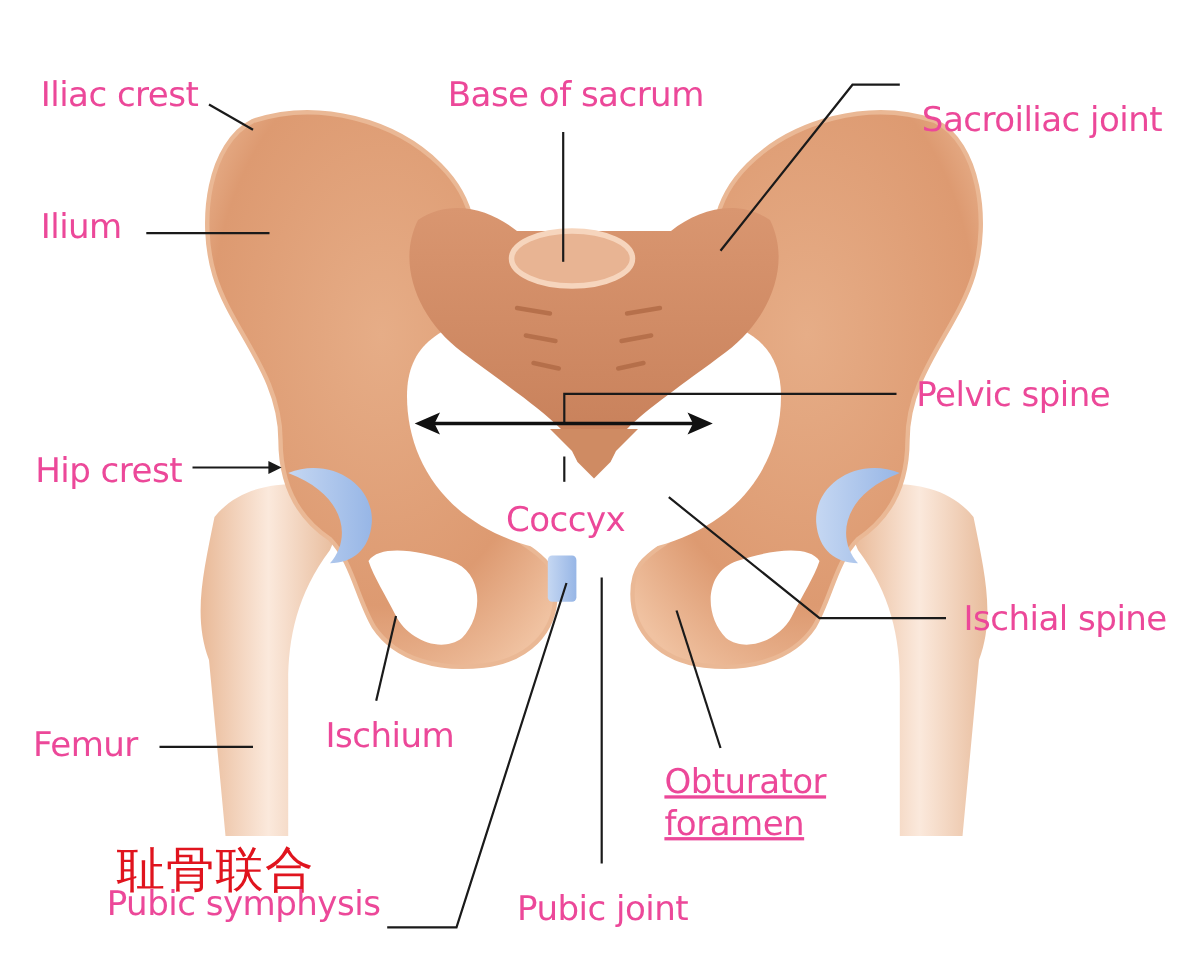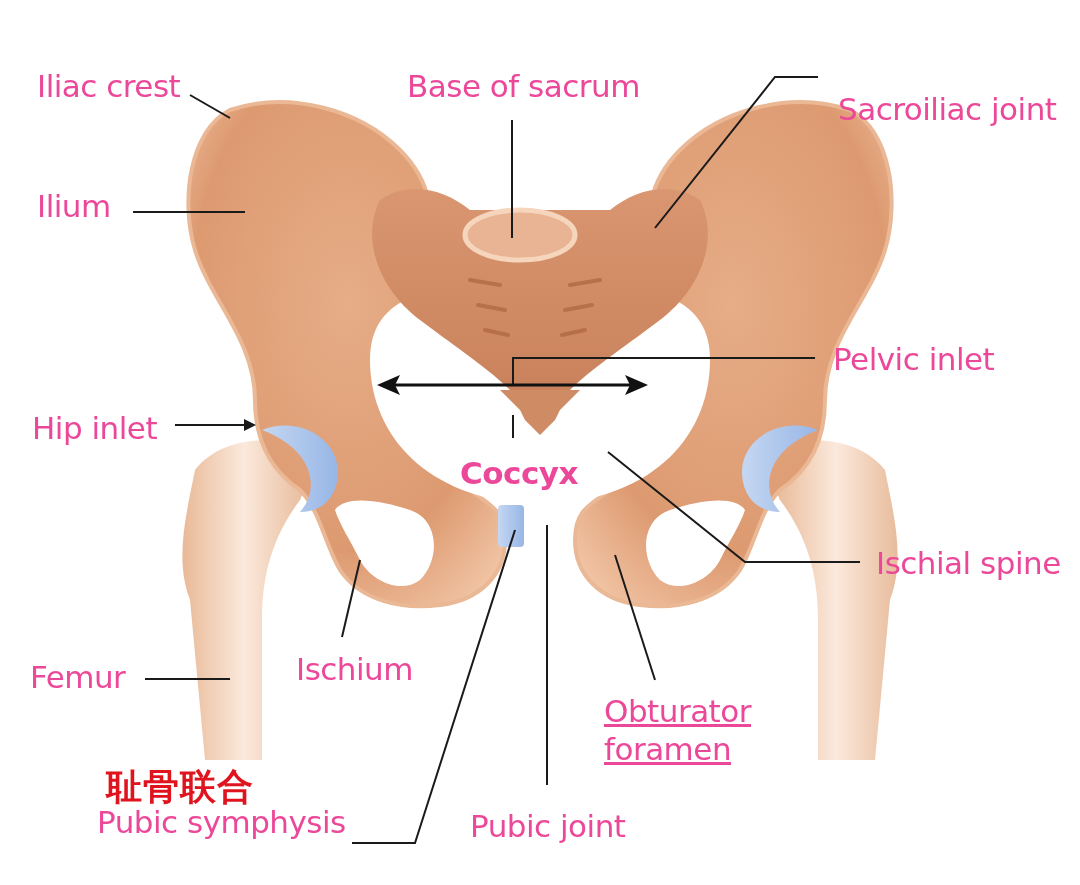--- a/index.html
+++ b/index.html
@@ -1,19 +1,19 @@
 <!DOCTYPE html>
 <html><head>
 <meta charset="utf-8">
 <style>
   html, body { margin:0; padding:0; background:#ffffff; }
   body { width:1080px; height:885px; position:relative; overflow:hidden; font-family:"DejaVu Sans", sans-serif; }
   #diagram { position:absolute; left:0; top:0; width:1080px; height:885px; }
   .label { position:absolute; font-family:"DejaVu Sans", sans-serif; font-size:31px; color:#ec4899; white-space:nowrap; letter-spacing:-0.5px; line-height:1.2; }
-  .label.cn { color:#e0141e; font-size:36px; font-weight:bold; letter-spacing:1px; }
+  .label.cn { color:#e0141e; font-size:44px; font-weight:normal; letter-spacing:1px; }
 </style>
 </head>
 <body>
 
 <svg id="diagram" viewBox="0 0 1080 885" xmlns="http://www.w3.org/2000/svg">
   <defs>
     <radialGradient id="boneGrad" cx="50%" cy="40%" r="70%">
       <stop offset="0%" stop-color="#e6ad87"></stop>
       <stop offset="70%" stop-color="#dd9a71"></stop>
       <stop offset="100%" stop-color="#f0c2a1"></stop>
@@ -93,23 +93,23 @@
     <line x1="385" y1="385" x2="640" y2="385" stroke="#111" stroke-width="3"></line>
     <polygon points="377,385 400,375 395,385 400,395" fill="#111"></polygon>
     <polygon points="648,385 625,375 630,385 625,395" fill="#111"></polygon>
   </g>
 </svg>
 
 <div class="label" style="left:37px; top:68px;">Iliac crest</div>
 <div class="label" style="left:37px; top:188px;">Ilium</div>
 <div class="label" style="left:407px; top:68px;">Base of sacrum</div>
 <div class="label" style="left:838px; top:58px;margin-top:33px;">Sacroiliac joint</div>
-<div class="label" style="left:833px; top:341px;">Pelvic inlet</div>
-<div class="label" style="left:32px; top:410px;">Hip inlet</div>
-<div class="label" style="left:460px; top:455px;font-weight:bold;">Coccyx</div>
+<div class="label" style="left:833px; top:341px;">Pelvic spine</div>
+<div class="label" style="left:32px; top:410px;">Hip crest</div>
+<div class="label" style="left:460px; top:455px;">Coccyx</div>
 <div class="label" style="left:876px; top:545px;">Ischial spine</div>
 <div class="label" style="left:30px; top:659px;">Femur</div>
 <div class="label" style="left:296px; top:651px;">Ischium</div>
 <div class="label" style="left:604px; top:692px; white-space:pre-line; line-height:38px;text-decoration:underline;">Obturator
 foramen</div>
 <div class="label cn" style="left:106px; top:765px;">耻骨联合</div>
 <div class="label" style="left:97px; top:804px;">Pubic symphysis</div>
 <div class="label" style="left:470px; top:808px;">Pubic joint</div>
 
 </body></html>

